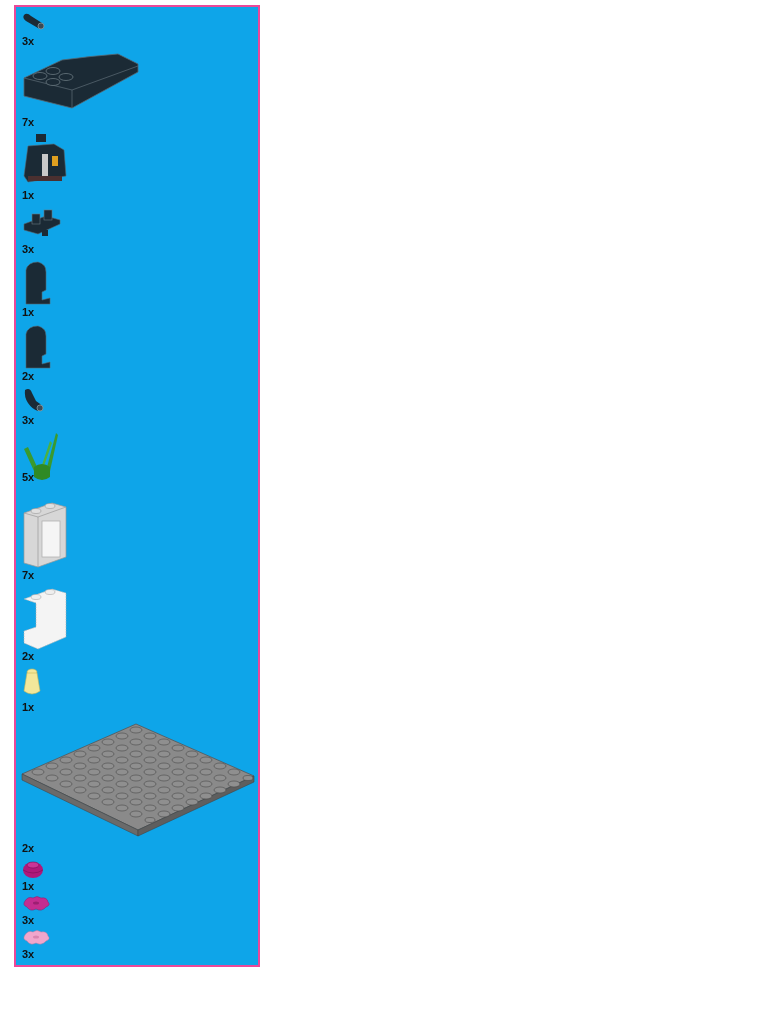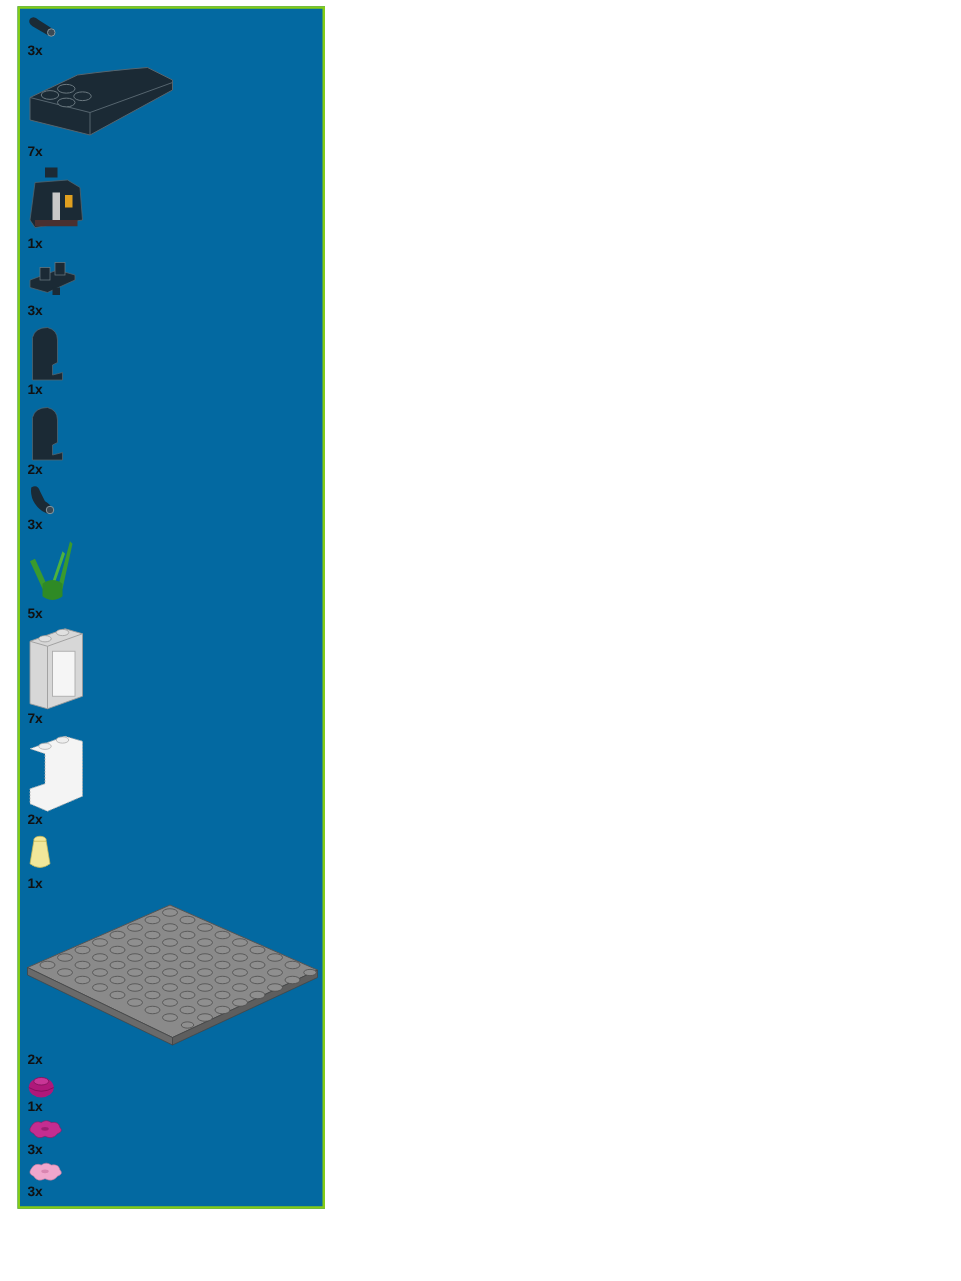--- a/index.html
+++ b/index.html
@@ -1,19 +1,19 @@
 <!DOCTYPE html>
 <html><head>
   <meta charset="utf-8">
   <style>
     html, body { margin: 0; padding: 0; background: #ffffff; }
     body { width: 769px; height: 1025px; position: relative; overflow: hidden;
            font-family: "Liberation Sans", sans-serif; }
     .panel { position: absolute; left: 14px; top: 5px; width: 242px; height: 958px;
-             border: 2px solid #84cc16; background: #0369a1; box-sizing: content-box; }
+             border: 2px solid #ec4899; background: #0ea5e9; box-sizing: content-box; }
     .part { position: absolute; left: 6px; }
     .part svg { display: block; }
     .qty { position: absolute; left: 6px; font-size: 11px; font-weight: bold; color: #111;
            line-height: 11px; letter-spacing: -0.2px; }
   </style>
 </head>
 <body>
 
 <div class="panel">
 
@@ -82,21 +82,21 @@
   <div class="qty" style="top:408px">3x</div>
 
   <div class="part" style="top:424px">
     <svg width="40" height="52" viewBox="0 0 40 52">
       <path d="M2 18 L12 40 L16 38 L6 16Z" fill="#3a9a2e"></path>
       <path d="M34 2 L24 40 L28 40 L36 4Z" fill="#3a9a2e"></path>
       <path d="M28 10 L20 34 L22 35 L30 12Z" fill="#4cb23e"></path>
       <path d="M12 36 Q20 30 28 36 L28 46 Q20 52 12 46 Z" fill="#2f8a25"></path>
     </svg>
   </div>
-  <div class="qty" style="top:479px">5x</div>
+  <div class="qty" style="top:465px">5x</div>
 
   <div class="part" style="top:494px">
     <svg width="46" height="68" viewBox="0 0 46 68">
       <path d="M2 12 L30 2 L44 6 L44 56 L16 66 L2 62 Z" fill="#d7d7d7" stroke="#9a9a9a" stroke-width="0.7"></path>
       <path d="M2 12 L16 16 L44 6" fill="none" stroke="#9a9a9a" stroke-width="0.7"></path>
       <path d="M16 16 L16 66" stroke="#9a9a9a" stroke-width="0.7"></path>
       <rect x="20" y="20" width="18" height="36" fill="#f5f5f5" stroke="#aaa" stroke-width="0.7"></rect>
       <ellipse cx="14" cy="10" rx="5" ry="2.5" fill="#e0e0e0" stroke="#999" stroke-width="0.6"></ellipse>
       <ellipse cx="28" cy="5" rx="5" ry="2.5" fill="#e0e0e0" stroke="#999" stroke-width="0.6"></ellipse>
     </svg>

